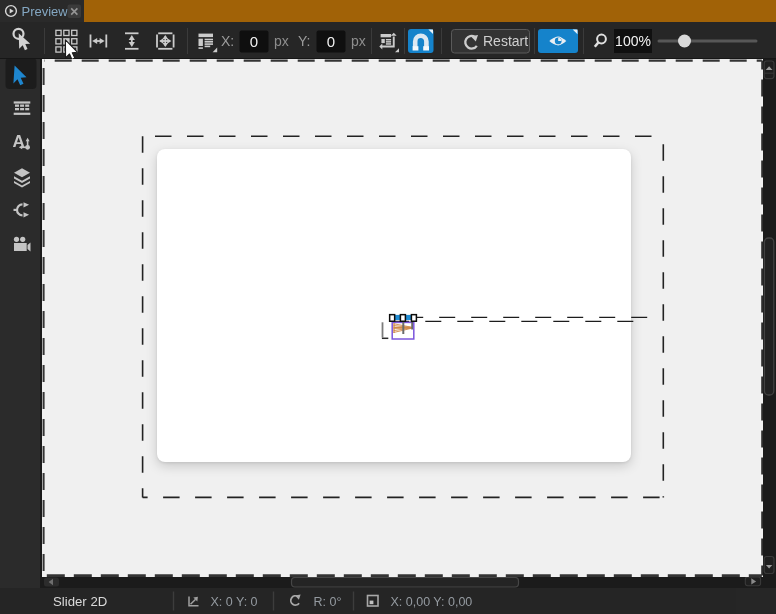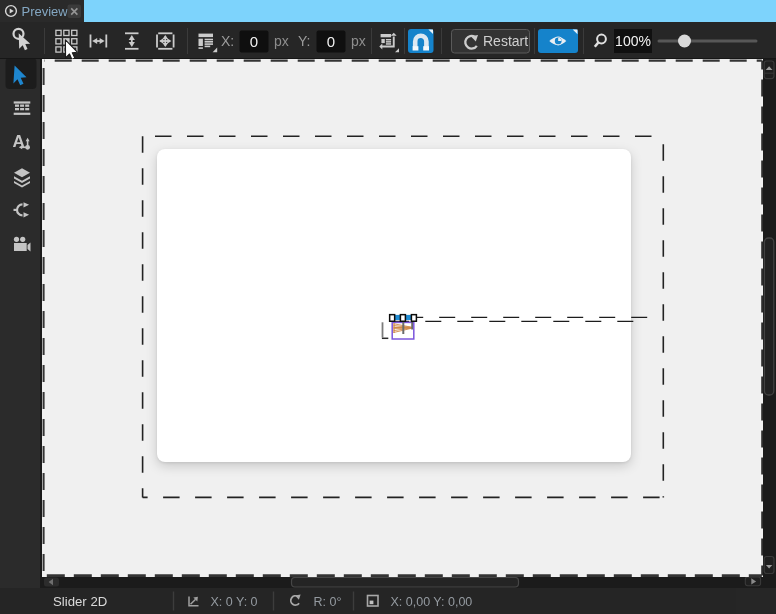--- a/index.html
+++ b/index.html
@@ -1,19 +1,19 @@
 <!DOCTYPE html>
 <html><head>
 <meta charset="utf-8">
 <style>
   html,body{margin:0;padding:0;}
   body{width:776px;height:614px;overflow:hidden;position:relative;
        font-family:"Liberation Sans",sans-serif;background:#262626;}
   .abs{position:absolute;}
-  #tabbar{left:0;top:0;width:776px;height:22px;background:#7dd3fc;}
+  #tabbar{left:0;top:0;width:776px;height:22px;background:#a16207;}
   #toolbar{left:0;top:22px;width:776px;height:37px;background:#262626;border-bottom:1px solid #161616;box-sizing:border-box;}
   #sidebar{left:0;top:59px;width:40px;height:529px;background:#2b2b2b;}
   #canvas{left:40px;top:59px;width:723px;height:518px;background:#f0f0f0;border-left:2px solid #1a1a1a;box-sizing:border-box;}
   #card{left:157px;top:149px;width:474px;height:313px;background:#ffffff;border-radius:8px;
         box-shadow:0 4px 12px rgba(0,0,0,.17), 0 1px 3px rgba(0,0,0,.08);}
   #overlay{left:40px;top:59px;width:723px;height:518px;}
   #vscroll{left:763px;top:59px;width:13px;height:529px;background:#1b1b1b;}
   #hscroll{left:40px;top:577px;width:736px;height:11px;background:#1b1b1b;}
   #statusbar{left:0;top:588px;width:736px;height:26px;background:#252525;}
   svg{display:block;}

